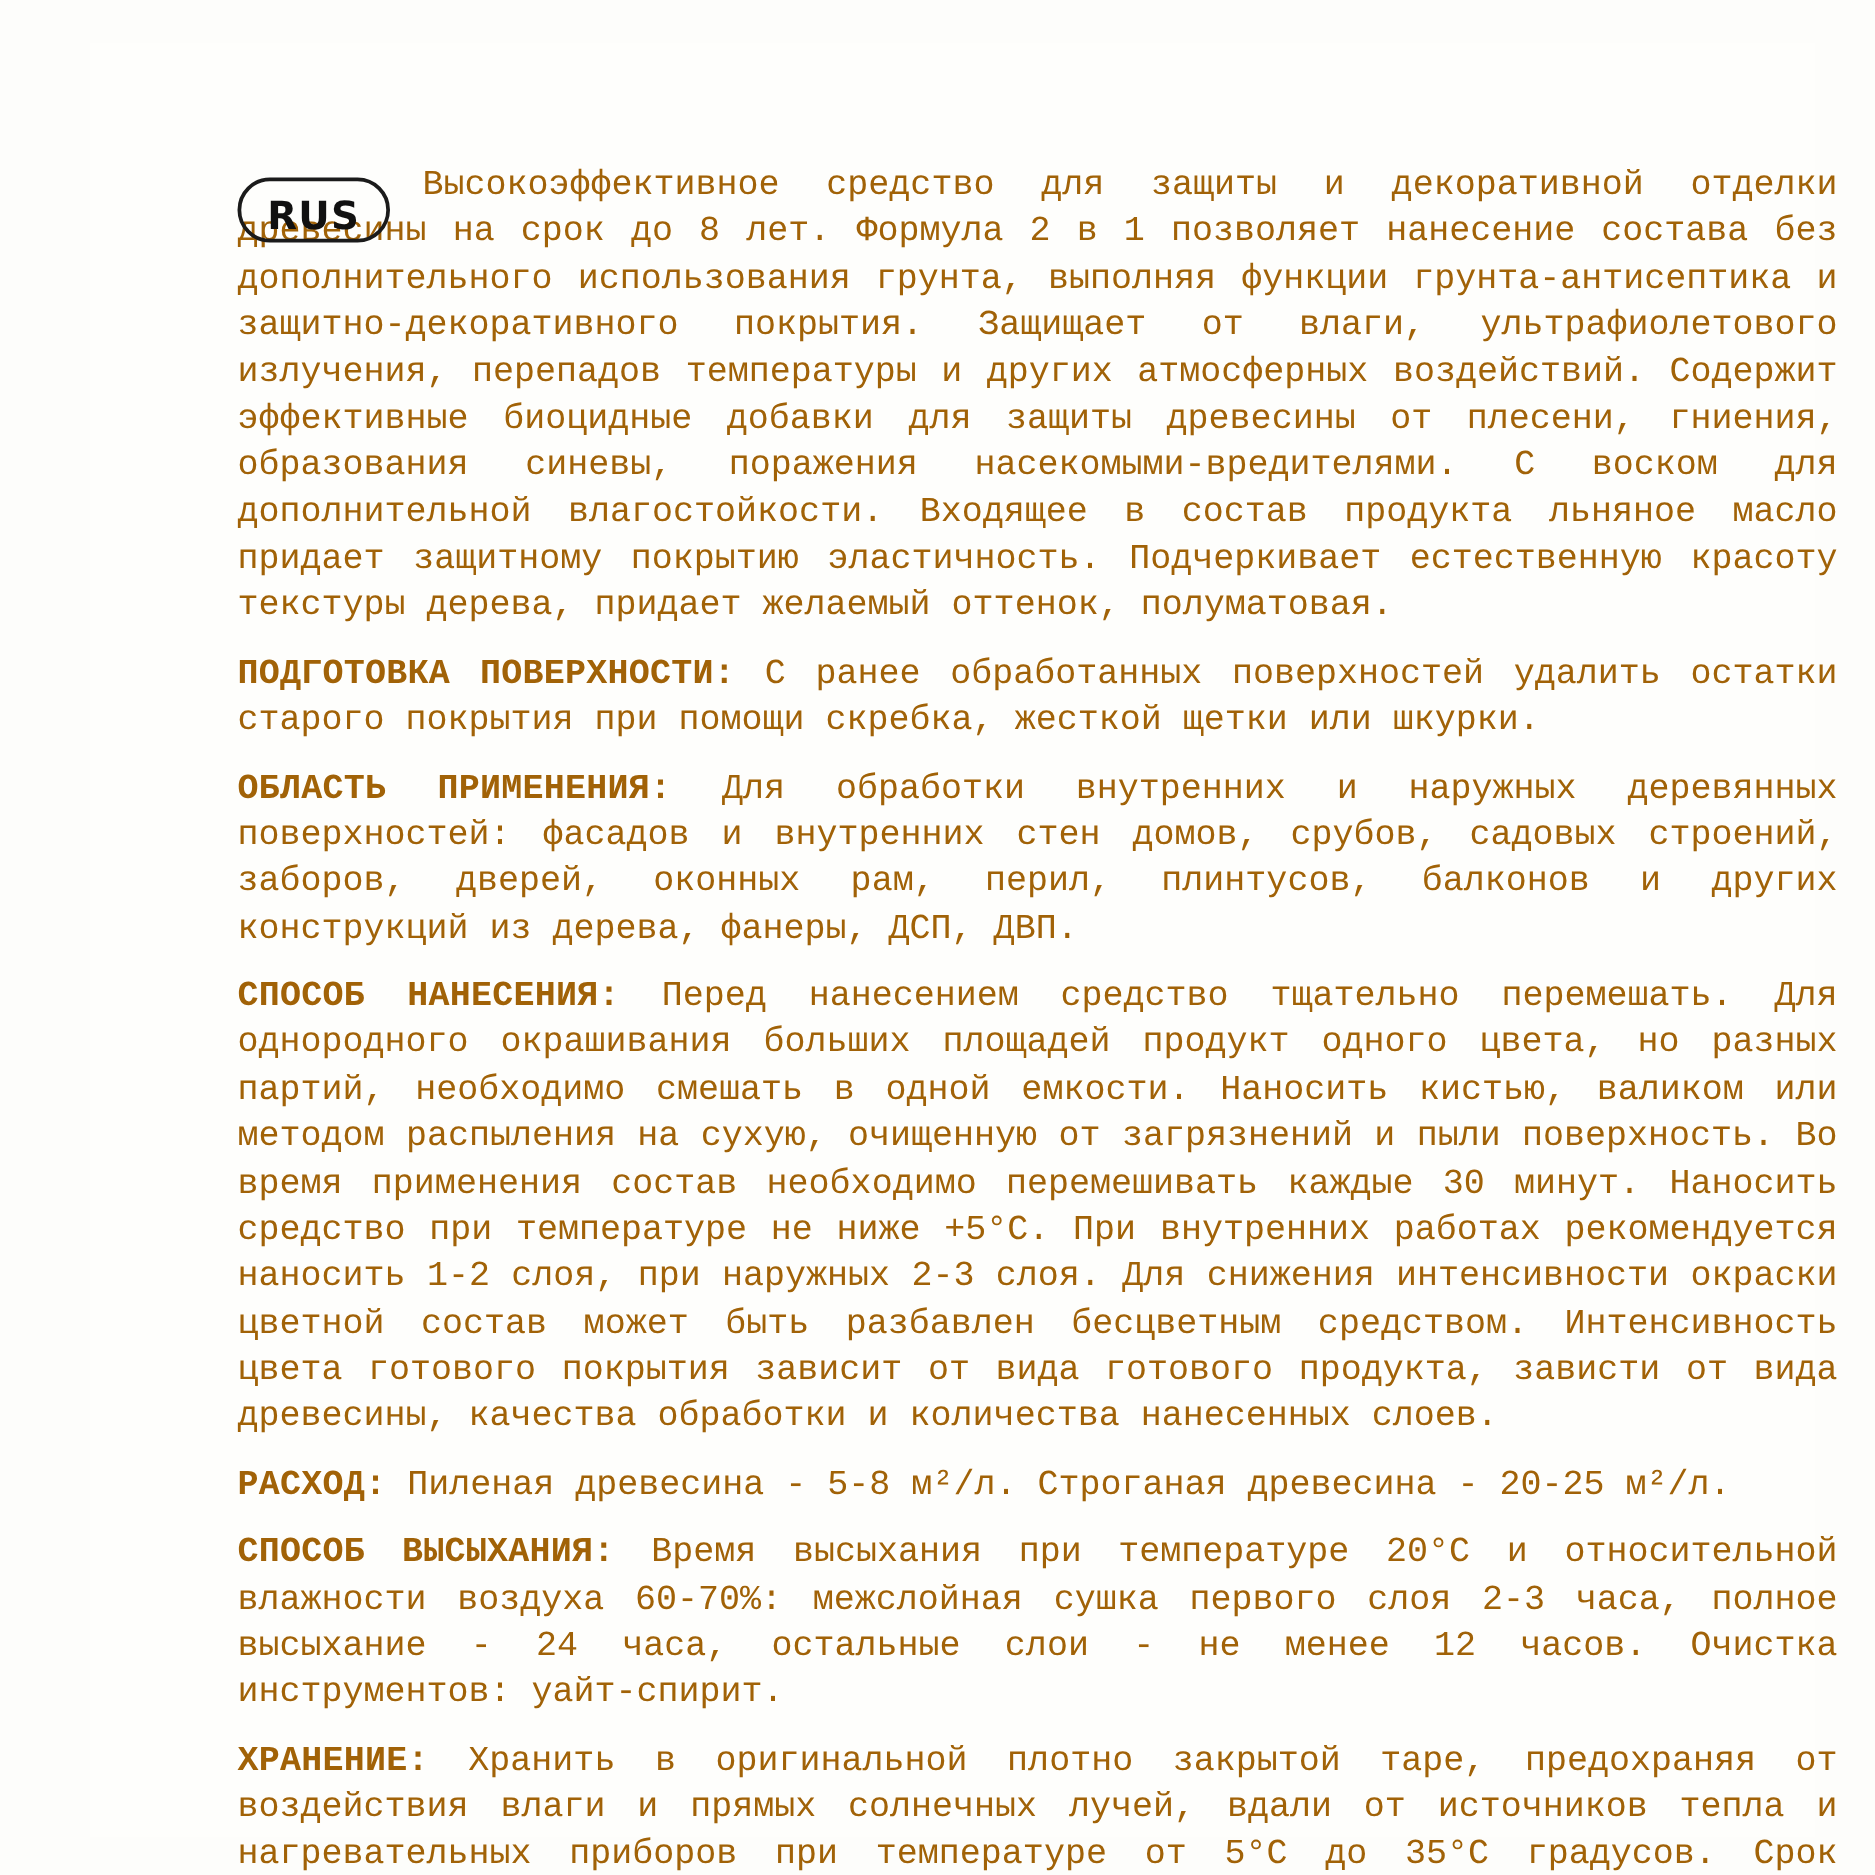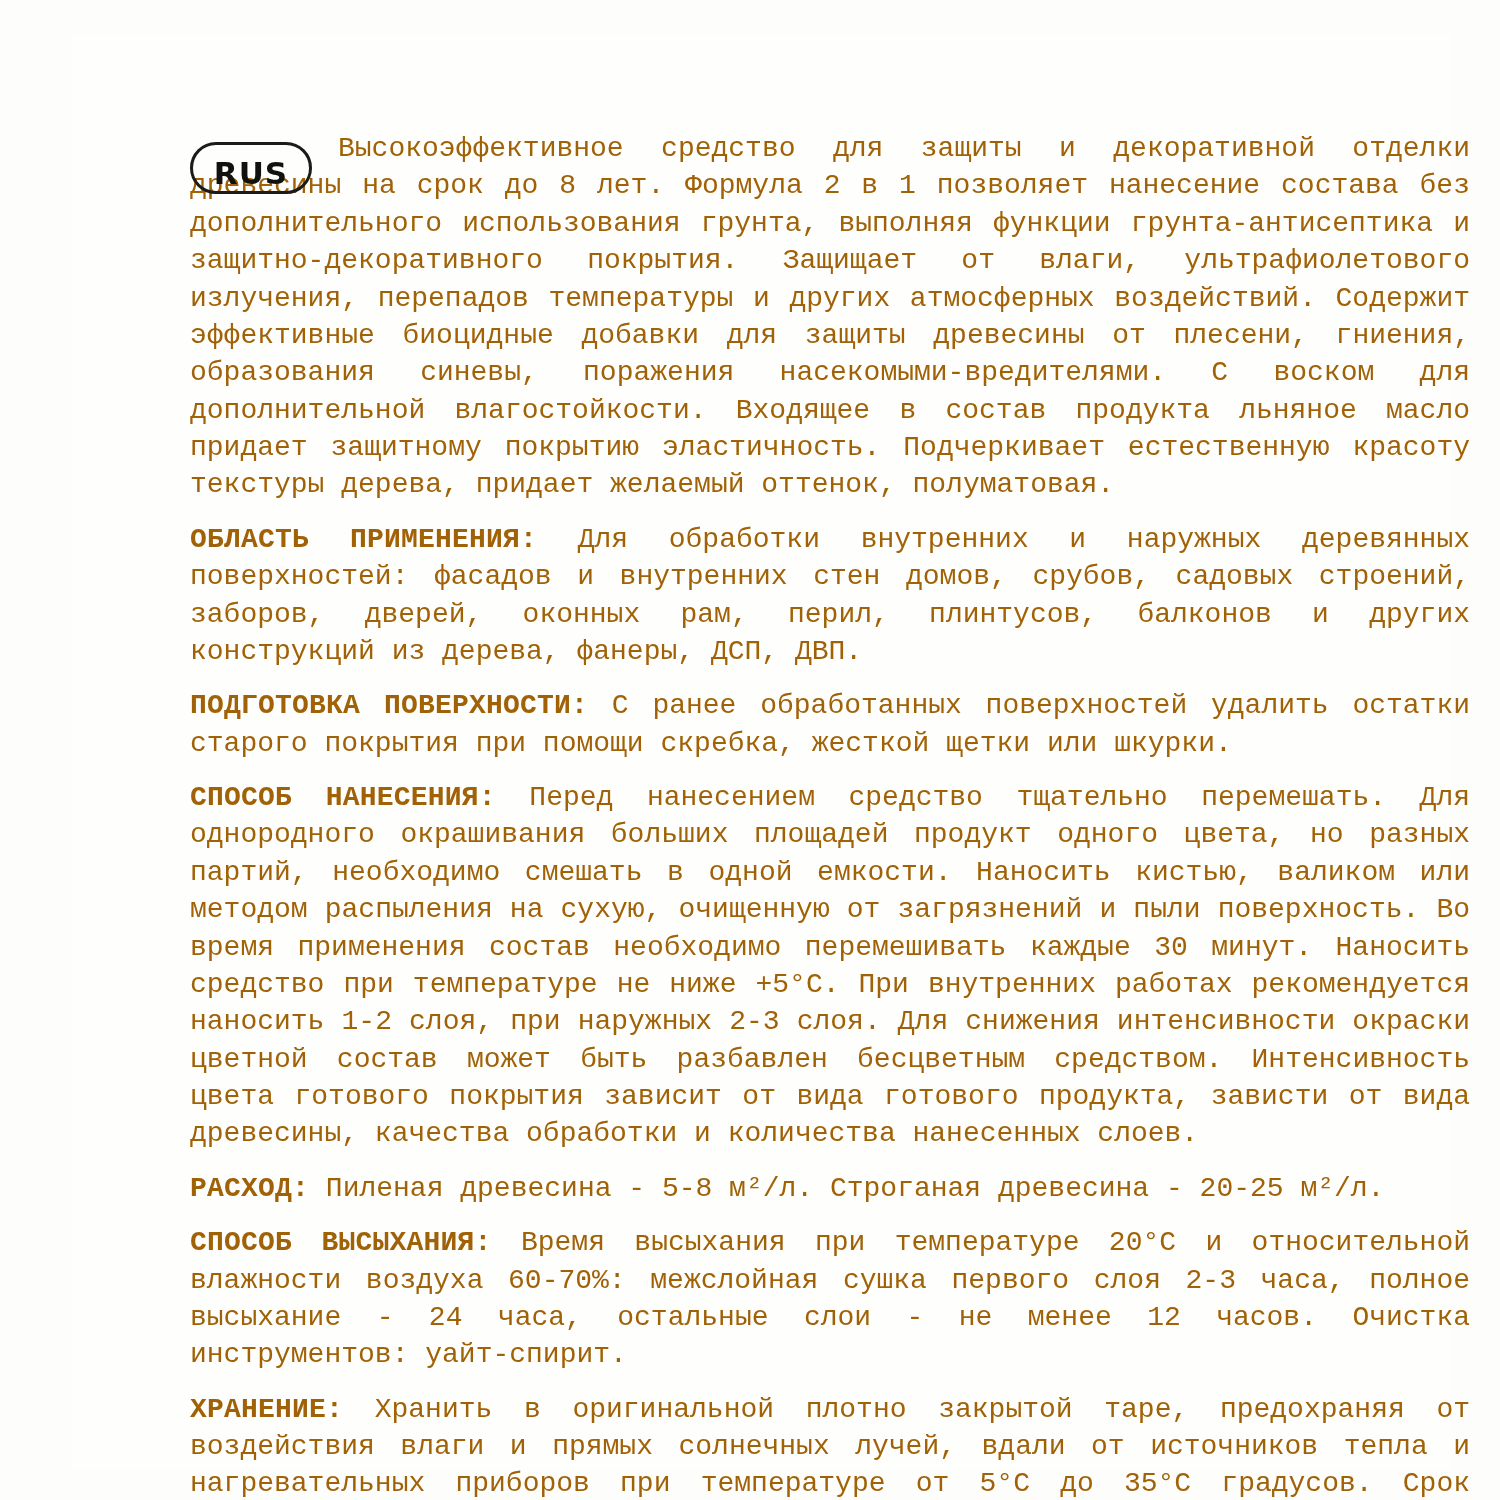--- a/index.html
+++ b/index.html
@@ -91,25 +91,25 @@
       <div class="intro-block">
         <div class="rus-badge">
           <span>RUS</span>
         </div>
         <p class="intro-text">
           <span class="intro-first-lines">Высокоэффективное средство для защиты и декоративной отделки древесины на срок до 8 лет.</span><span> Формула 2 в 1 позволяет нанесение состава без дополнительного использования грунта, выполняя функции грунта-антисептика и защитно-декоративного покрытия. Защищает от влаги, ультрафиолетового излучения, перепадов температуры и других атмосферных воздействий. Содержит эффективные биоцидные добавки для защиты древесины от плесени, гниения, образования синевы, поражения насекомыми-вредителями. С воском для дополнительной влагостойкости. Входящее в состав продукта льняное масло придает защитному покрытию эластичность. Подчеркивает естественную красоту текстуры дерева, придает желаемый оттенок, полуматовая.</span>
         </p>
       </div>
 
       <p class="para">
-        <span class="hdr">ОБЛАСТЬ ПРИМЕНЕНИЯ:</span><span> Для обработки внутренних и наружных деревянных поверхностей: фасадов и внутренних стен домов, срубов, садовых строений, заборов, дверей, оконных рам, перил, плинтусов, балконов и других конструкций из дерева, фанеры, ДСП, ДВП.</span>
+        <span class="hdr">ПОДГОТОВКА ПОВЕРХНОСТИ:</span><span> С ранее обработанных поверхностей удалить остатки старого покрытия при помощи скребка, жесткой щетки или шкурки.</span>
       </p>
 
       <p class="para">
-        <span class="hdr">ПОДГОТОВКА ПОВЕРХНОСТИ:</span><span> С ранее обработанных поверхностей удалить остатки старого покрытия при помощи скребка, жесткой щетки или шкурки.</span>
+        <span class="hdr">ОБЛАСТЬ ПРИМЕНЕНИЯ:</span><span> Для обработки внутренних и наружных деревянных поверхностей: фасадов и внутренних стен домов, срубов, садовых строений, заборов, дверей, оконных рам, перил, плинтусов, балконов и других конструкций из дерева, фанеры, ДСП, ДВП.</span>
       </p>
 
       <p class="para">
         <span class="hdr">СПОСОБ НАНЕСЕНИЯ:</span><span> Перед нанесением средство тщательно перемешать. Для однородного окрашивания больших площадей продукт одного цвета, но разных партий, необходимо смешать в одной емкости. Наносить кистью, валиком или методом распыления на сухую, очищенную от загрязнений и пыли поверхность. Во время применения состав необходимо перемешивать каждые 30 минут. Наносить средство при температуре не ниже +5°С. При внутренних работах рекомендуется наносить 1-2 слоя, при наружных 2-3 слоя. Для снижения интенсивности окраски цветной состав может быть разбавлен бесцветным средством. Интенсивность цвета готового покрытия зависит от вида готового продукта, зависти от вида древесины, качества обработки и количества нанесенных слоев.</span>
       </p>
 
       <p class="para">
         <span class="hdr">РАСХОД:</span><span> Пиленая древесина - 5-8 м²/л. Строганая древесина - 20-25 м²/л.</span>
       </p>
 

